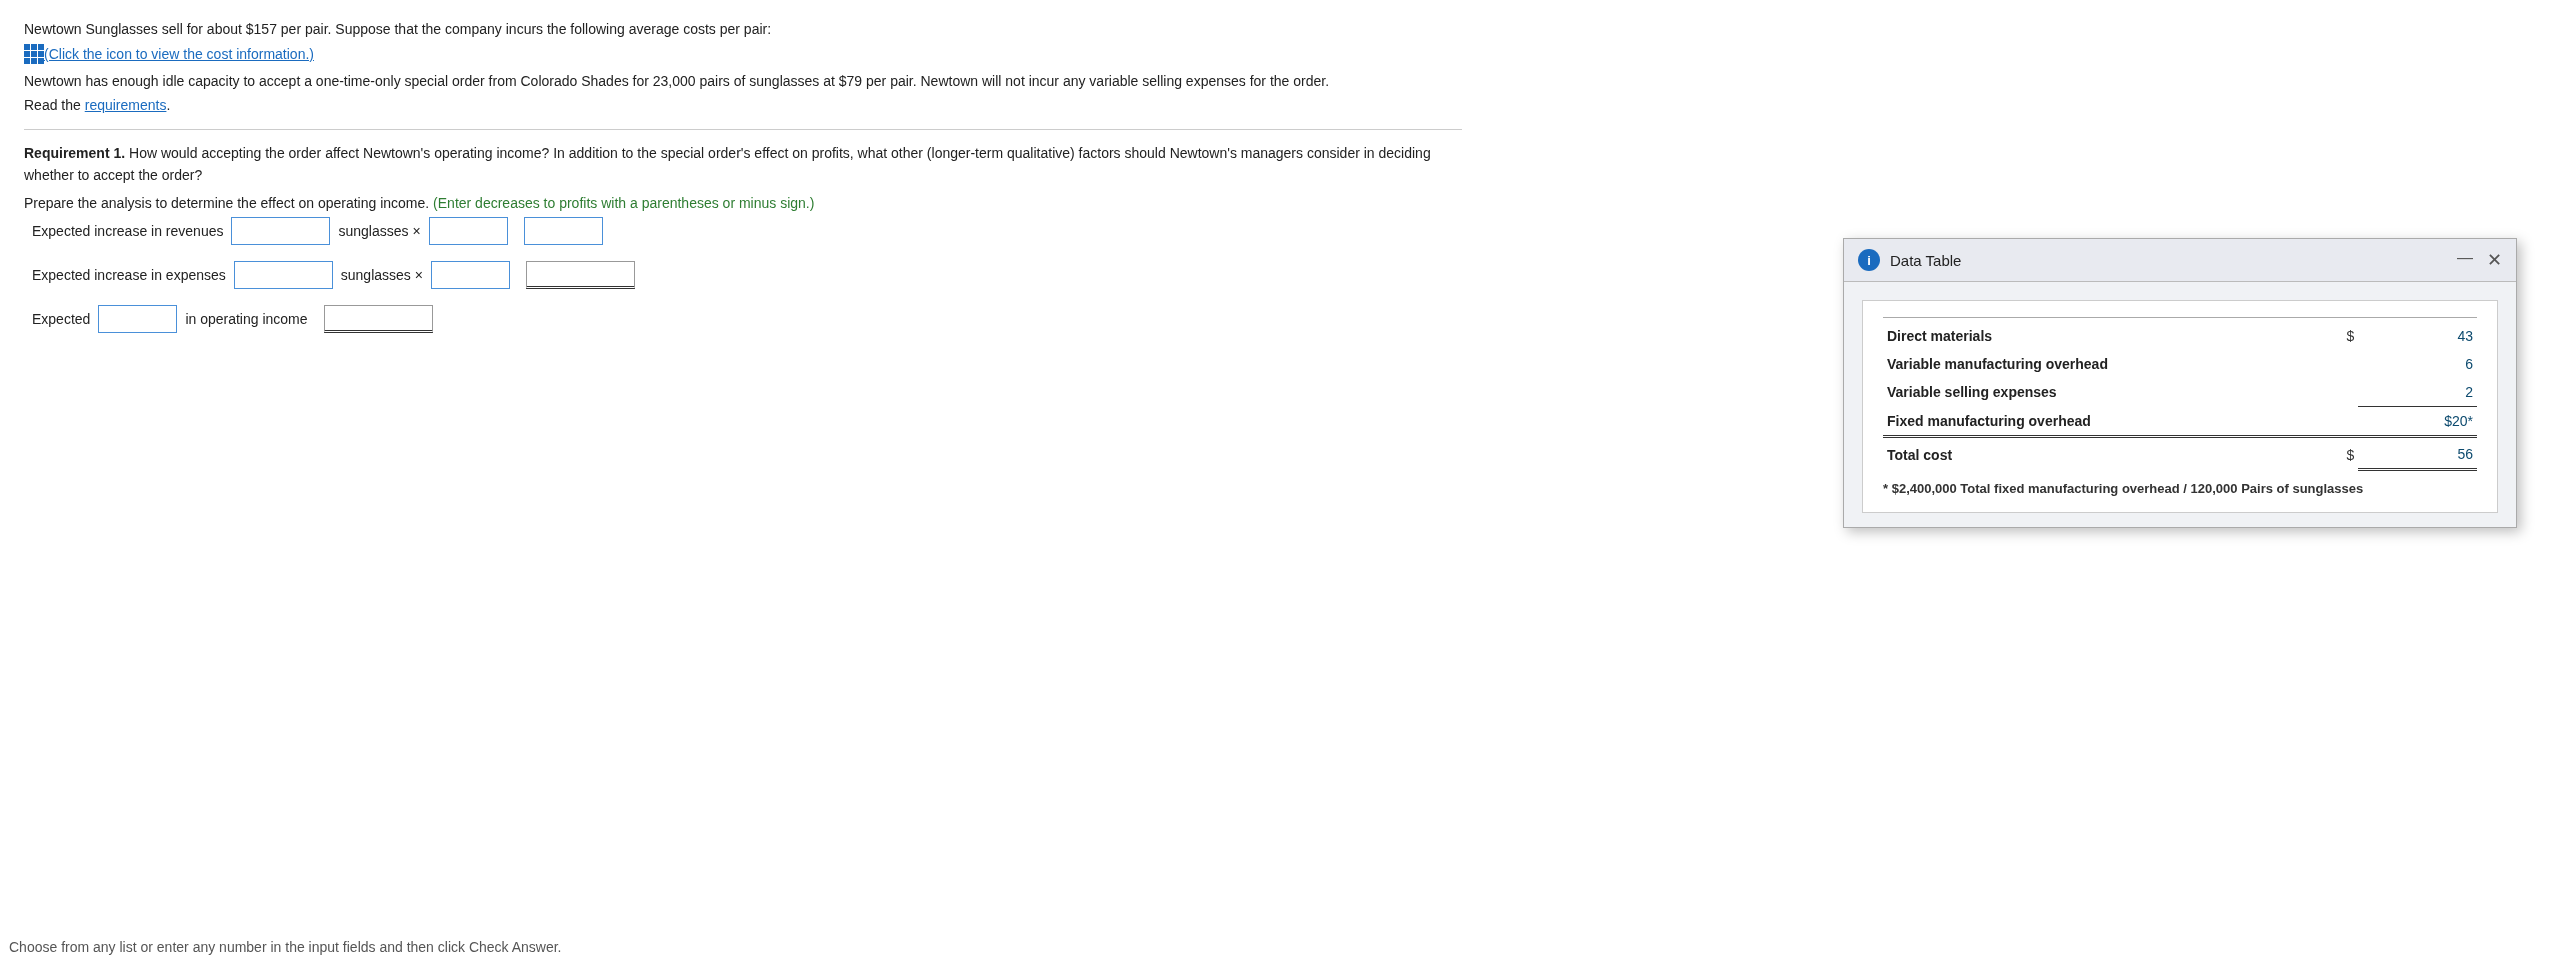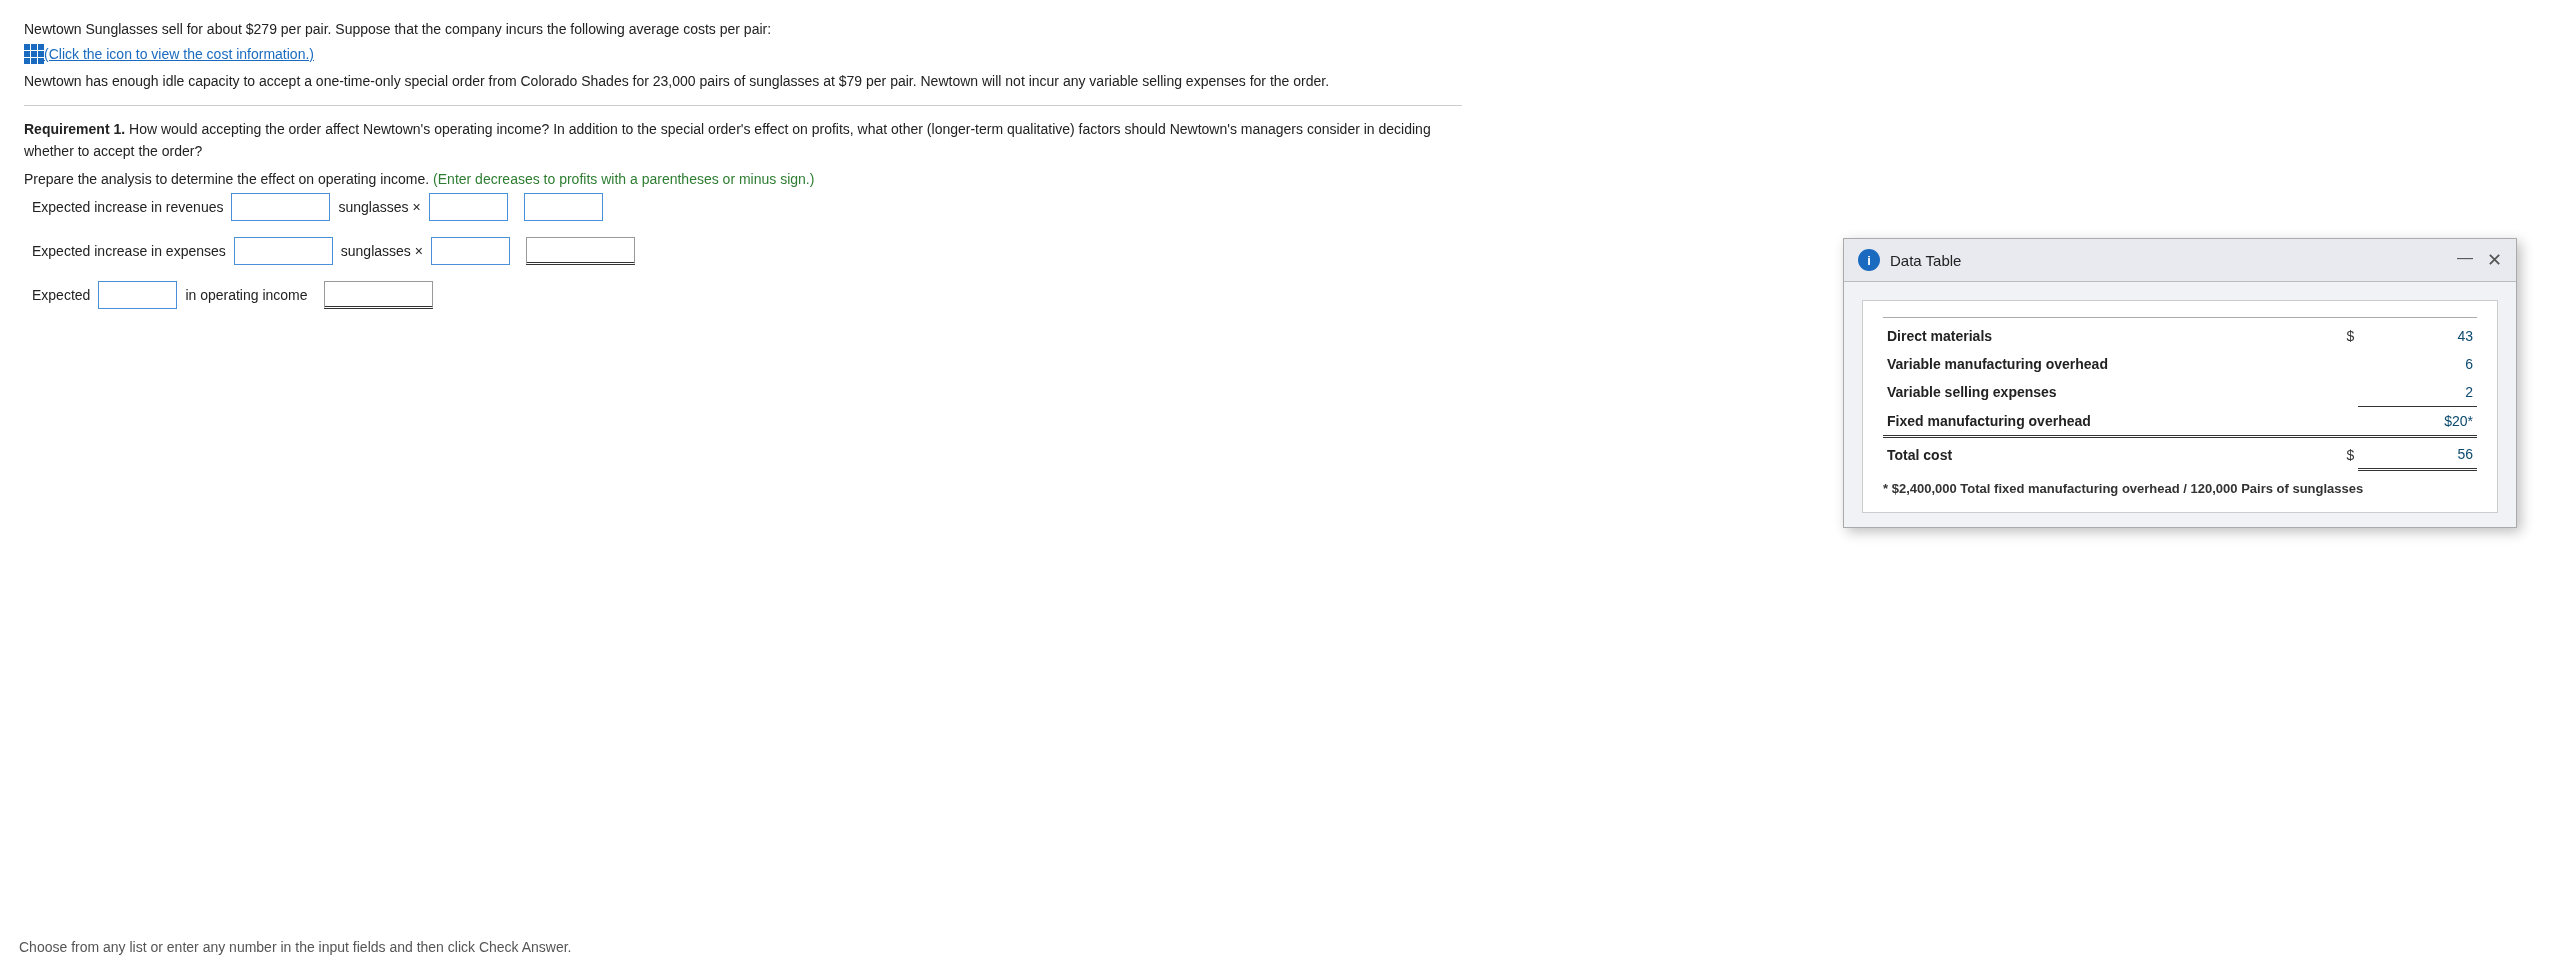--- a/index.html
+++ b/index.html
@@ -252,49 +252,54 @@
     .footnote {
       font-size: 13px;
       color: #333;
       margin-top: 10px;
       font-weight: bold;
     }
 
     .bottom-text {
       position: absolute;
       bottom: 0;
-      left: 10px;
+      left: 0;
       font-size: 14px;
       color: #555;
       padding: 8px 9px;
     }
   </style>
 </head>
 <body>
 
 <div class="main-content">
-  <p class="intro-text">Newtown Sunglasses sell for about $279 per pair. Suppose that the company incurs the following average costs per pair:</p>
+  <p class="intro-text">Newtown Sunglasses sell for about $157 per pair. Suppose that the company incurs the following average costs per pair:</p>
 
   <div class="icon-link-row">
     <div class="grid-icon">
       <div class="grid-cell"></div>
         <div class="grid-cell"></div>
         <div class="grid-cell"></div>
       <div class="grid-cell"></div>
         <div class="grid-cell"></div>
         <div class="grid-cell"></div>
       <div class="grid-cell"></div>
         <div class="grid-cell"></div>
         <div class="grid-cell"></div>
     </div>
     <span class="link-text">(Click the icon to view the cost information.)</span>
   </div>
 
   <p class="intro-text">Newtown has enough idle capacity to accept a one-time-only special order from Colorado Shades for 23,000 pairs of sunglasses at $79 per pair. Newtown will not incur any variable selling expenses for the order.</p>
 
+  <p class="requirements-row">
+    <span>Read the</span>
+    <span> </span>
+    <span class="link-text">requirements</span><span>.</span>
+  </p>
 
   <hr class="divider">
 
   <div class="requirement-section">
     <p class="requirement-title">
       <strong>Requirement 1.</strong><span> How would accepting the order affect Newtown's operating income? In addition to the special order's effect on profits, what other (longer-term qualitative) factors should Newtown's managers consider in deciding whether to accept the order?</span>
     </p>
 
     <p class="instruction-text">
       <span>Prepare the analysis to determine the effect on operating income.</span>

